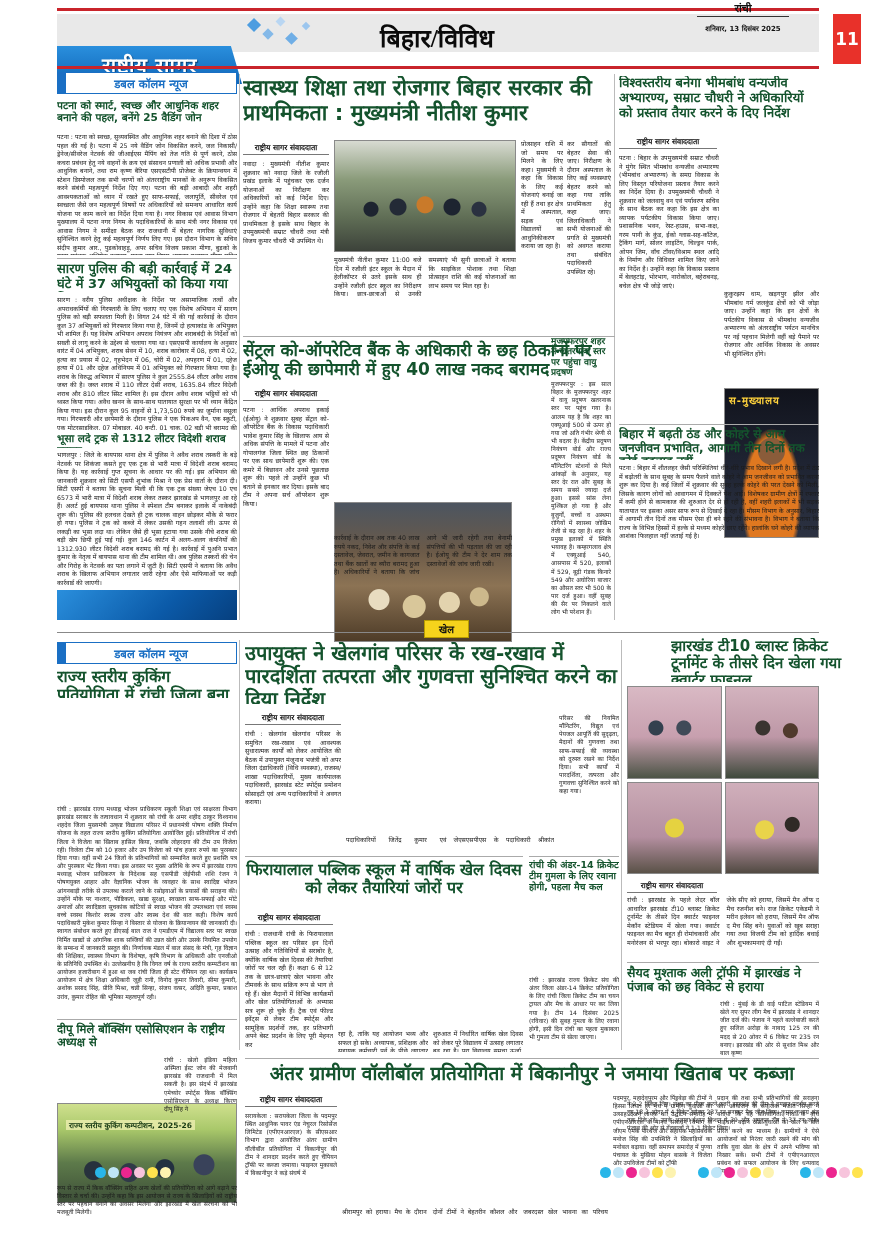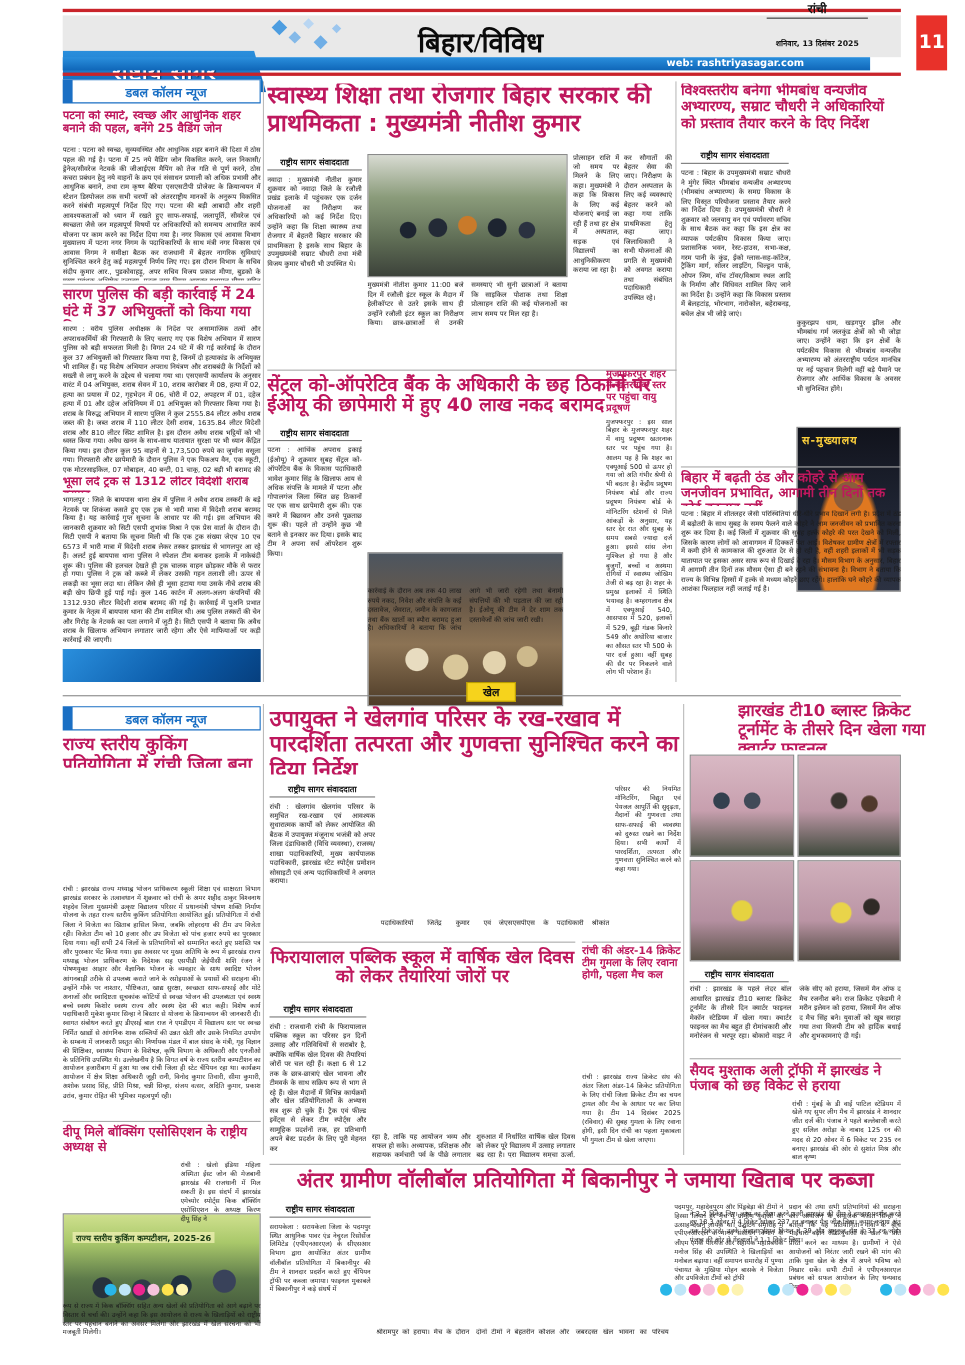--- a/index.html
+++ b/index.html
@@ -16,21 +16,21 @@
   .diamond{position:absolute;background:#9dc6ef;transform:rotate(45deg);}
   .section-title{font-weight:bold;font-size:25px;color:#0a0a0a;}
   .mast-right{font-weight:bold;text-align:center;}
   .pageno{background:#e8312a;color:#fff;font-weight:bold;font-size:17px;display:flex;align-items:center;justify-content:center;}
   .webstrip{background:linear-gradient(180deg,#2a8fdd,#0f66b8);color:#fff;font-weight:bold;font-size:9px;
             display:flex;align-items:center;justify-content:flex-end;padding-right:60px;}
   .redrule{background:#c9242b;height:3px;}
   
   .dcn{border:1px solid #1a6fc4;border-left:9px solid #1a6fc4;color:#1a6fc4;font-weight:bold;font-size:11.5px;
        display:flex;align-items:center;justify-content:center;background:#fff;}
-  .hl{font-weight:bold;line-height:1.14;color:#be185d;}
+  .hl{font-weight:bold;line-height:1.14;color:#14532d;}
   .hl-sm{font-size:10.5px;}
   .hl-md{font-size:13px;}
   .hl-lg{font-size:17px;}
   .hl-xl{font-size:21.5px;}
   .byline{font-weight:bold;font-size:7.5px;text-align:center;border-bottom:1px solid #777;padding-bottom:2px;}
   .body-txt{font-size:6.25px;line-height:1.36;text-align:justify;color:#1c1c1c;}
   .rule-top{border-top:1px solid #aaa;}
   .vline{background:#bbb;width:1px;}
   .photo{border:1px solid #8a8a8a;position:relative;overflow:hidden;}
   .photo .ov{position:absolute;font-weight:bold;}
@@ -53,27 +53,24 @@
     <div class="diamond" style="left:220px;top:4px;width:7px;height:7px;background:#b9d6f2;"></div>
     <div class="diamond" style="left:230px;top:20px;width:9px;height:9px;background:#6faee6;"></div>
     <div class="diamond" style="left:246px;top:9px;width:6px;height:6px;background:#9cc6ee;"></div>
   </div>
   <div class="abs mast-left" style="left:57px;top:14px;width:185px;height:38px;">
     <span class="paper-name">राष्ट्रीय सागर</span>
   </div>
   <div class="abs section-title" style="left:380px;top:20px;font-family:Liberation Serif, serif;">बिहार/विविध</div>
   <div class="abs mast-right" style="left:697px;top:0;width:92px;">
     <div style="font-size:11px;border-bottom:1px solid #333;padding-bottom:1px;">रांची</div>
-    <div style="font-size:7px;margin-top:18px;">शनिवार, 13 दिसंबर 2025</div>
+    <div style="font-size:7px;margin-top:7px;">शनिवार, 13 दिसंबर 2025</div>
   </div>
   <div class="abs pageno" style="left:833px;top:14px;width:28px;height:50px;">
     <span>11</span>
-  </div>
-  <div class="abs webstrip" style="left:57px;top:52px;width:734px;height:12px;">
-    <span>web: rashtriyasagar.com</span>
   </div>
   <div class="abs redrule" style="left:57px;top:66px;width:762px;"></div>
 
   <div class="abs vline" style="left:239px;top:74px;height:546px;"></div>
   <div class="abs vline" style="left:614px;top:74px;height:546px;"></div>
   <div class="abs vline" style="left:239px;top:640px;height:410px;"></div>
   <div class="abs vline" style="left:621px;top:640px;height:410px;"></div>
 
   <div class="abs dcn" style="left:57px;top:72px;width:180px;height:22px;">डबल कॉलम न्यूज</div>
 

